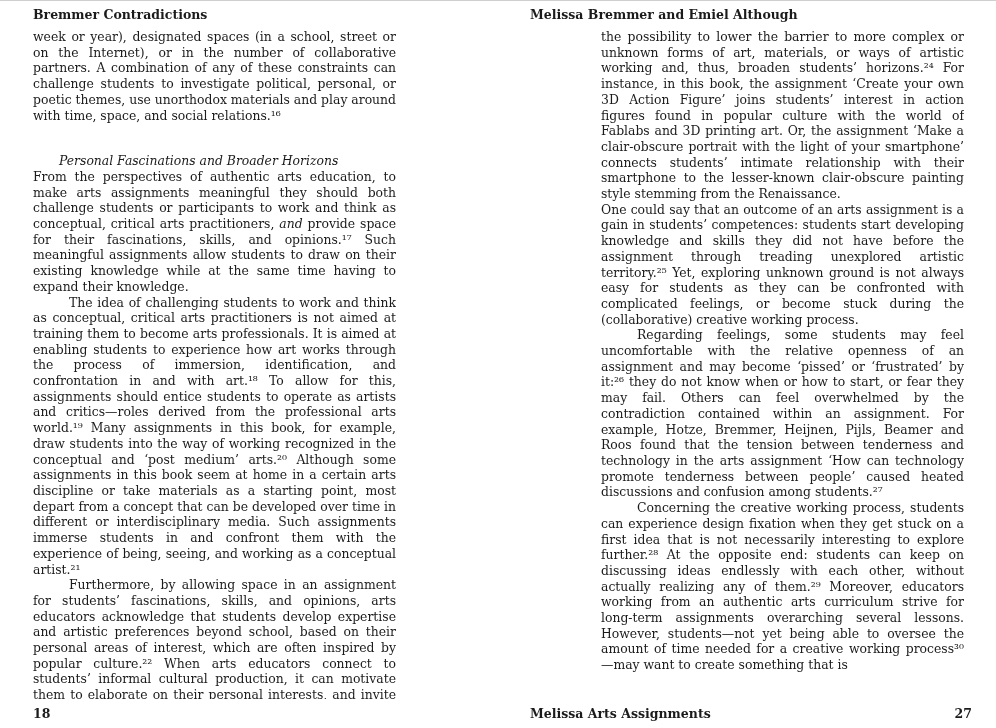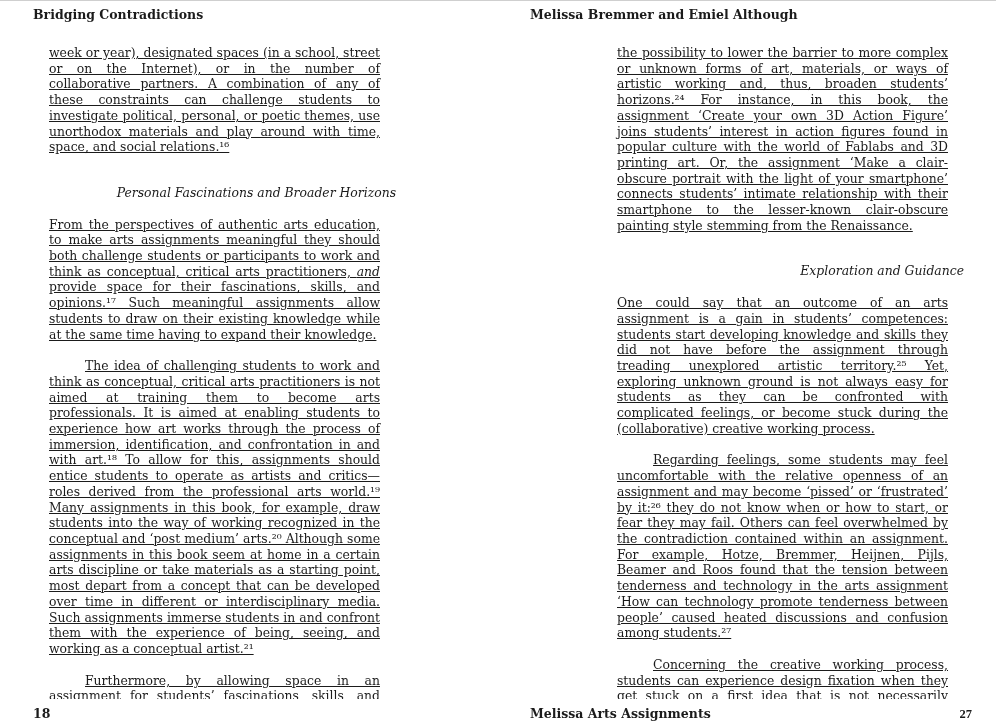--- a/index.html
+++ b/index.html
@@ -23,66 +23,65 @@
     left: 0;
     width: 100%;
     font-weight: bold;
     font-size: 12.5px;
     line-height: 14px;
   }
   .running-header { top: 7px; }
   .running-footer { top: 706px; }
   .hf-left { position: absolute; left: 33px; top: 0; }
   .hf-mid { position: absolute; left: 530px; top: 0; }
-  .hf-right { position: absolute; right: 24px; top: 0; font-family: Liberation Serif, serif; }
+  .hf-right { position: absolute; right: 24px; top: 0; }
   .page-col {
     position: absolute;
     top: 28px;
     width: 363px;
     height: 670px;
     overflow: hidden;
     font-size: 12.4px;
     line-height: 15.7px;
     text-align: justify;
   }
   .page-col.left { left: 33px; }
   .page-col.right { left: 601px; }
-  .page-col p { margin: 16px; padding: 0; text-decoration: underline; }
+  .page-col p { margin: 0; padding: 0; }
   .page-col p.indent { text-indent: 36px; }
   .section-heading {
     font-style: italic;
     font-weight: normal;
     font-size: 12.4px;
     line-height: 15.7px;
     margin: 30px 0 0 26px;
-    text-align: right;
+    text-align: left;
   }
   em { font-style: italic; }
 </style>
 </head>
 <body>
 
 <div class="spread">
 
   <div class="running-header">
-    <span class="hf-left">Bridging Contradictions</span>
+    <span class="hf-left">Bremmer Contradictions</span>
     <span class="hf-mid">Melissa Bremmer and Emiel Although</span>
   </div>
 
   <section class="page-col left">
     <p>week or year), designated spaces (in a school, street or on the Internet), or in the number of collaborative partners. A combination of any of these constraints can challenge students to investigate political, personal, or poetic themes, use unorthodox materials and play around with time, space, and social relations.¹⁶</p>
     <h2 class="section-heading">Personal Fascinations and Broader Horizons</h2>
     <p><span>From the perspectives of authentic arts education, to make arts assignments meaningful they should both challenge students or participants to work and think as conceptual, critical arts practitioners, </span><em>and</em><span> provide space for their fascinations, skills, and opinions.¹⁷ Such meaningful assignments allow students to draw on their existing knowledge while at the same time having to expand their knowledge.</span></p>
     <p class="indent">The idea of challenging students to work and think as conceptual, critical arts practitioners is not aimed at training them to become arts professionals. It is aimed at enabling students to experience how art works through the process of immersion, identification, and confrontation in and with art.¹⁸ To allow for this, assignments should entice students to operate as artists and critics—roles derived from the professional arts world.¹⁹ Many assignments in this book, for example, draw students into the way of working recognized in the conceptual and ‘post medium’ arts.²⁰ Although some assignments in this book seem at home in a certain arts discipline or take materials as a starting point, most depart from a concept that can be developed over time in different or interdisciplinary media. Such assignments immerse students in and confront them with the experience of being, seeing, and working as a conceptual artist.²¹</p>
     <p class="indent">Furthermore, by allowing space in an assignment for students’ fascinations, skills, and opinions, arts educators acknowledge that students develop expertise and artistic preferences beyond school, based on their personal areas of interest, which are often inspired by popular culture.²² When arts educators connect to students’ informal cultural production, it can motivate them to elaborate on their personal interests, and invite students to seek similarities with more unknown cultural works.²³ This process holds</p>
   </section>
 
   <section class="page-col right">
     <p>the possibility to lower the barrier to more complex or unknown forms of art, materials, or ways of artistic working and, thus, broaden students’ horizons.²⁴ For instance, in this book, the assignment ‘Create your own 3D Action Figure’ joins students’ interest in action figures found in popular culture with the world of Fablabs and 3D printing art. Or, the assignment ‘Make a clair-obscure portrait with the light of your smartphone’ connects students’ intimate relationship with their smartphone to the lesser-known clair-obscure painting style stemming from the Renaissance.</p>
-    <h2 class="section-heading">Exploration and Guidance</h2>
     <p>One could say that an outcome of an arts assignment is a gain in students’ competences: students start developing knowledge and skills they did not have before the assignment through treading unexplored artistic territory.²⁵ Yet, exploring unknown ground is not always easy for students as they can be confronted with complicated feelings, or become stuck during the (collaborative) creative working process.</p>
     <p class="indent">Regarding feelings, some students may feel uncomfortable with the relative openness of an assignment and may become ‘pissed’ or ‘frustrated’ by it:²⁶ they do not know when or how to start, or fear they may fail. Others can feel overwhelmed by the contradiction contained within an assignment. For example, Hotze, Bremmer, Heijnen, Pijls, Beamer and Roos found that the tension between tenderness and technology in the arts assignment ‘How can technology promote tenderness between people’ caused heated discussions and confusion among students.²⁷</p>
     <p class="indent">Concerning the creative working process, students can experience design fixation when they get stuck on a first idea that is not necessarily interesting to explore further.²⁸ At the opposite end: students can keep on discussing ideas endlessly with each other, without actually realizing any of them.²⁹ Moreover, educators working from an authentic arts curriculum strive for long-term assignments overarching several lessons. However, students—not yet being able to oversee the amount of time needed for a creative working process³⁰—may want to create something that is</p>
   </section>
 
   <div class="running-footer">
     <span class="hf-left">18</span>
     <span class="hf-mid">Melissa Arts Assignments</span>
     <span class="hf-right">27</span>
   </div>

